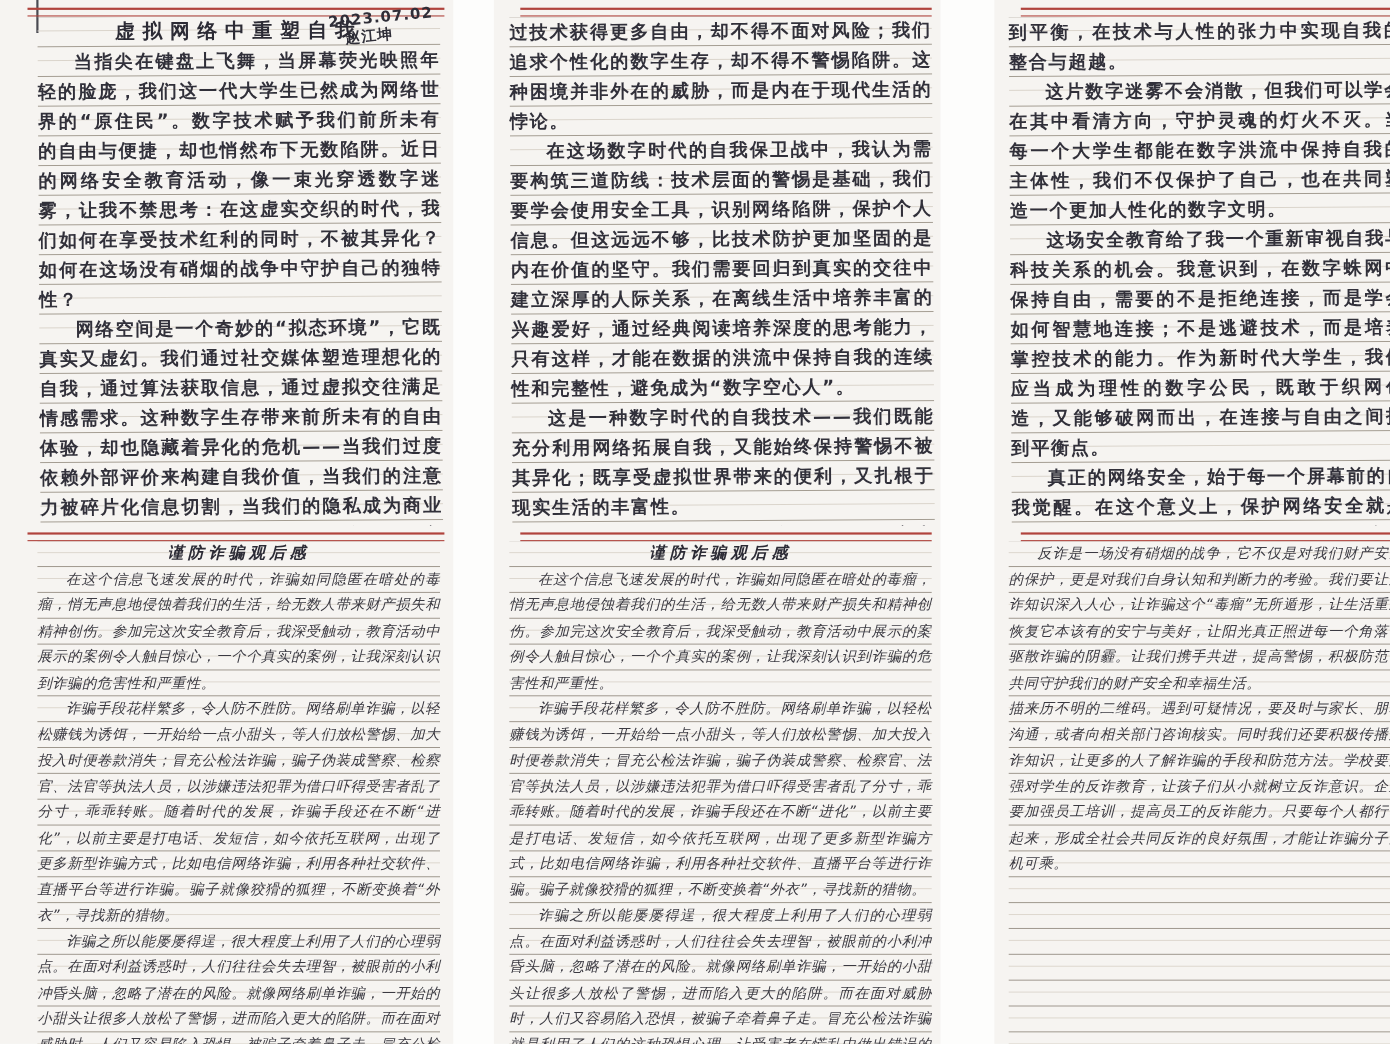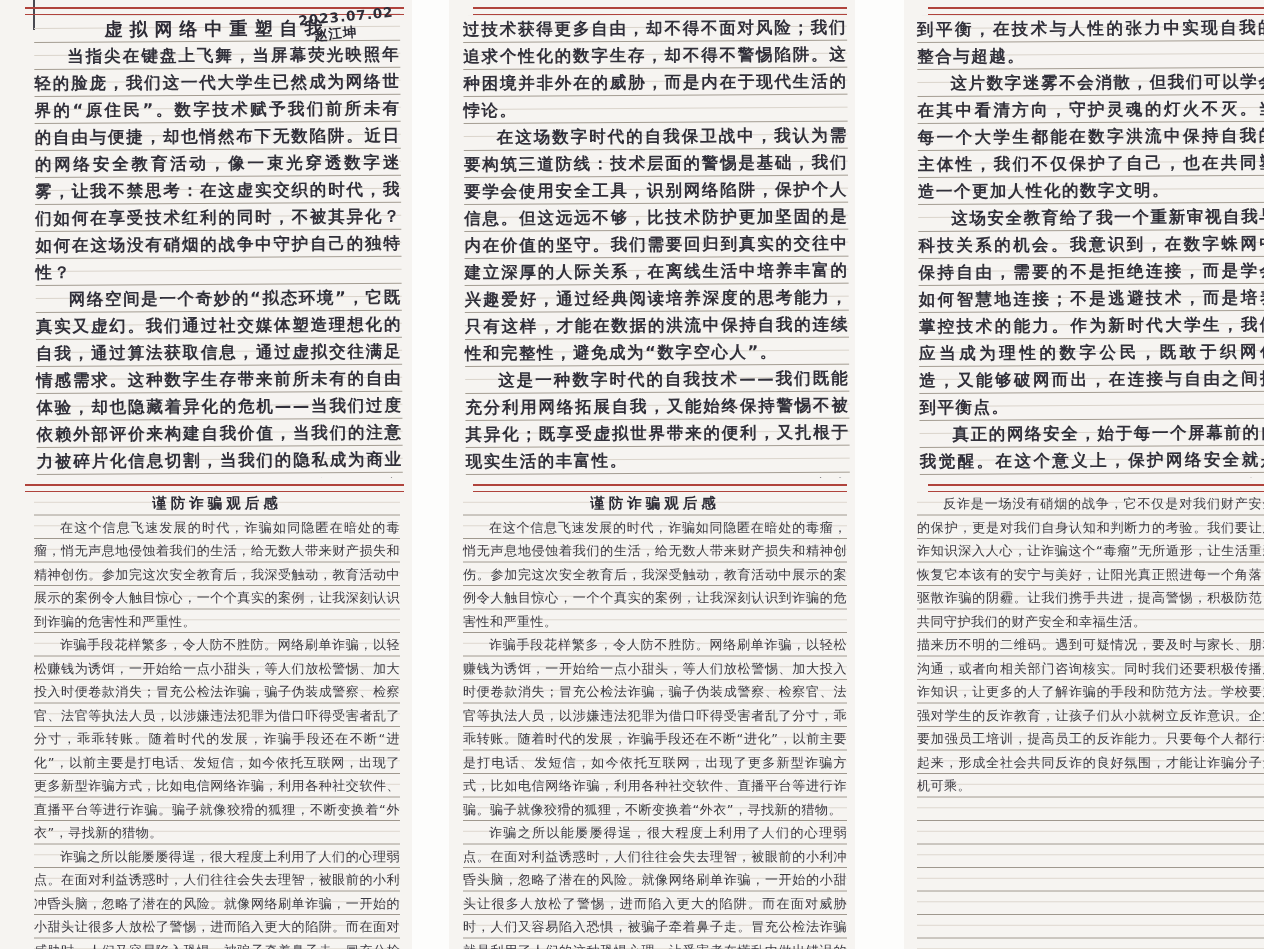--- a/index.html
+++ b/index.html
@@ -12,21 +12,21 @@
   .sheet{position:relative;width:1264px;height:949px;background:#fdfdfc;}
   .column{
     position:absolute;top:0;height:949px;overflow:hidden;
     background:#f6f4f1;
   }
   .column.c1{left:0;width:412px;}
   .column.c2{left:449px;width:406px;}
   .column.c3{left:904px;width:400px;}
   .page{position:absolute;left:0;right:0;overflow:hidden;}
   .page.top{top:0;height:478px;}
-  .page.bottom{top:478px;height:471px;}
+  .page.bottom{top:478px;height:471px;font-style:italic;}
   .redline{
     position:absolute;left:6%;right:2%;height:5px;
     border-top:2px solid #b0433c;border-bottom:1px solid #b0433c;
     top:7px;
   }
   .page.bottom .redline{top:6px;}
   .linearea{
     position:absolute;top:16px;bottom:0;
     background-image:linear-gradient(to bottom,
       transparent 0,transparent 12px,

